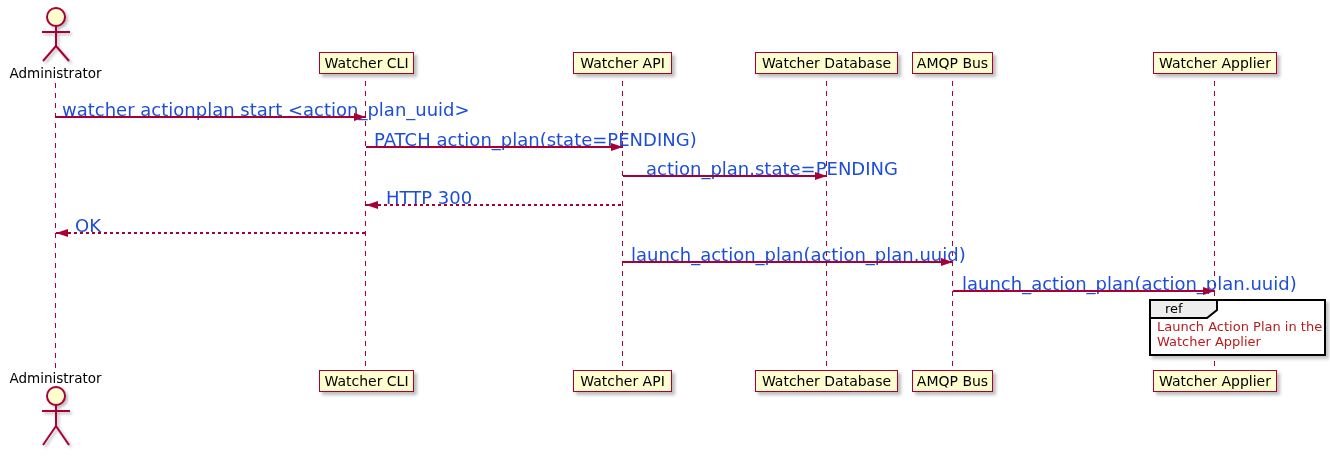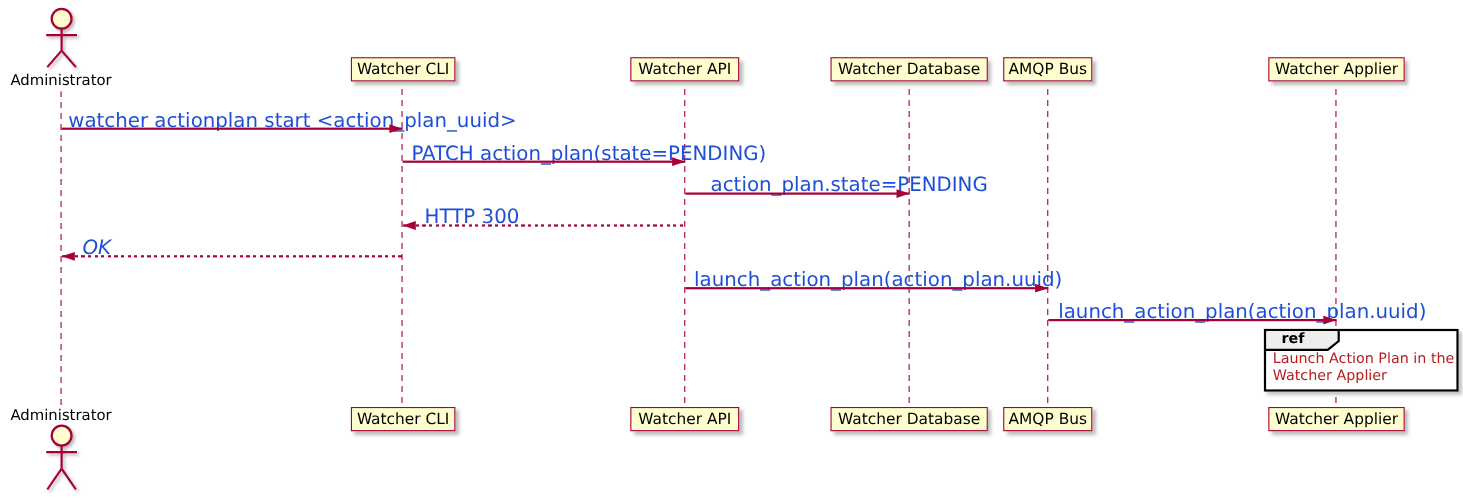--- a/index.html
+++ b/index.html
@@ -39,21 +39,21 @@
     border-top:4.5px solid transparent; border-bottom:4.5px solid transparent;
     border-right:12px solid #A80036;
   }
   .refbox {
     position:absolute; left:1149px; top:299px; width:177px; height:57px;
     background:#ffffff; border:2px solid #000000;
     box-shadow:3px 3px 3px rgba(125,125,125,0.45);
   }
   .reftag { position:absolute; left:-2px; top:-2px; width:70px; height:20px; }
   .reftag-label {
-    position:absolute; left:14px; top:0px; font-size:13px; font-weight:bold; color:#000;
+    position:absolute; left:14px; top:0px; font-size:13px; font-weight:normal; color:#000;
   }
   .reftext { position:absolute; left:6px; top:19px; font-size:13px; line-height:14.5px; color:#b91c1c; white-space:nowrap; }
 </style>
 </head>
 <body>
 
 <div class="canvas">
 
   <div class="lifeline" style="left:55px;  top:83px; height:288px;"></div>
   <div class="lifeline" style="left:365px; top:81px; height:289px;"></div>
@@ -95,21 +95,21 @@
     <div class="ah-r" style="left:815px; top:171.5px;"></div>
   </div>
 
   <div>
     <div class="msg-label" style="left:386px; top:187px;">HTTP 300</div>
     <div class="line-dashed" style="left:366px; top:204px; width:257px;"></div>
     <div class="ah-l" style="left:366px; top:200.5px;"></div>
   </div>
 
   <div>
-    <div class="msg-label" style="left:75px; top:215px;font-style:italic;">OK</div>
+    <div class="msg-label" style="left:75px; top:215px;">OK</div>
     <div class="line-dashed" style="left:56px; top:232px; width:310px;"></div>
     <div class="ah-l" style="left:56px; top:228.5px;"></div>
   </div>
 
   <div>
     <div class="msg-label" style="left:631px; top:244px;">launch_action_plan(action_plan.uuid)</div>
     <div class="line-solid" style="left:623px; top:261px; width:330px;"></div>
     <div class="ah-r" style="left:941px; top:257.5px;"></div>
   </div>
 

